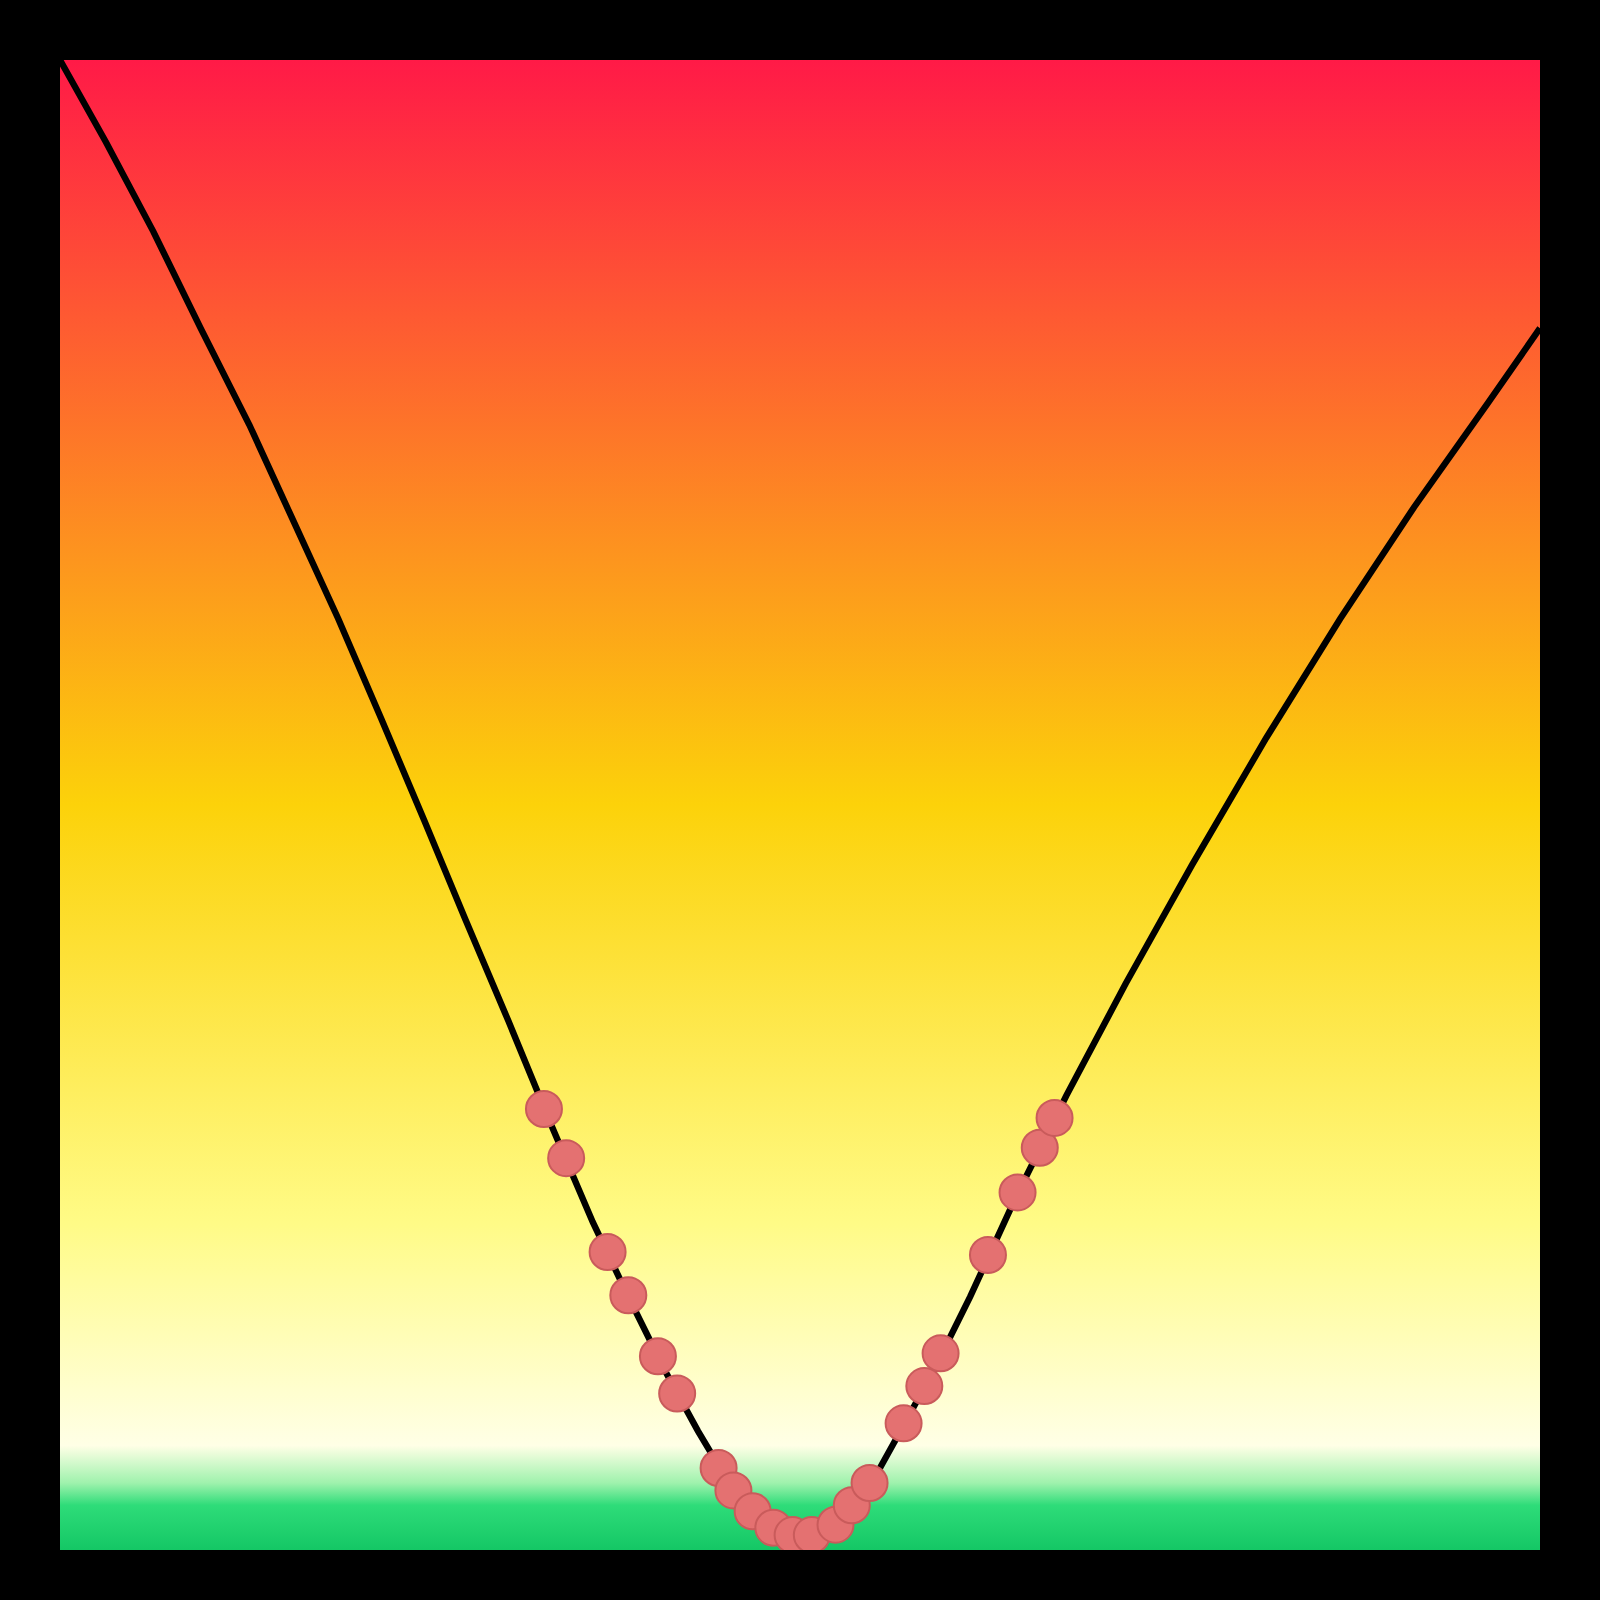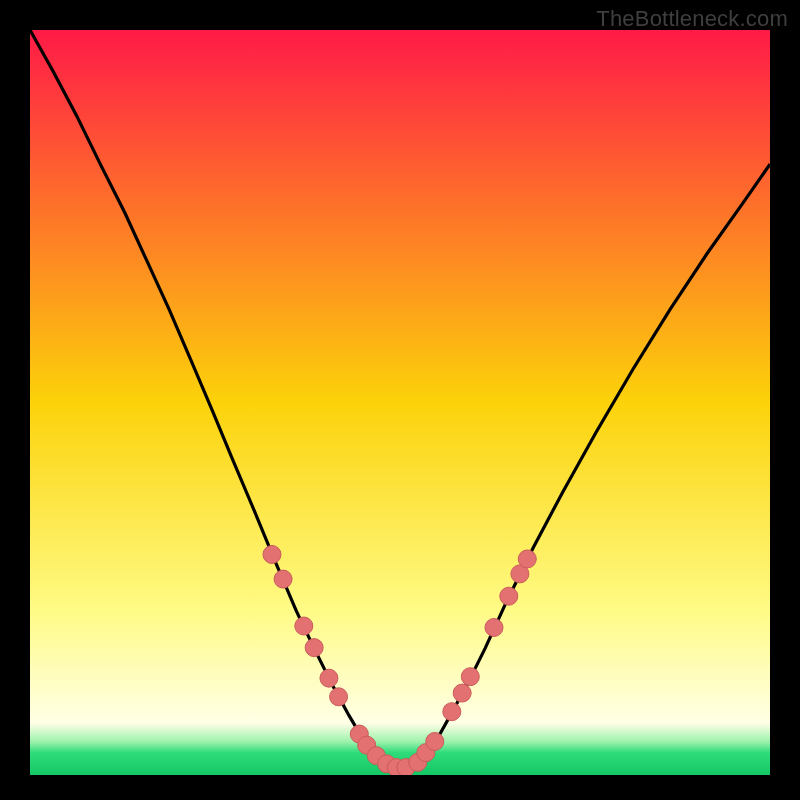--- a/index.html
+++ b/index.html
@@ -78,14 +78,13 @@
           <circle cx="462.16" cy="693.05" r="9" fill="#e47171" stroke="#c95b5b" stroke-width="1"></circle>
           <circle cx="470.30" cy="676.66" r="9" fill="#e47171" stroke="#c95b5b" stroke-width="1"></circle>
           <circle cx="493.98" cy="627.49" r="9" fill="#e47171" stroke="#c95b5b" stroke-width="1"></circle>
           <circle cx="508.78" cy="596.20" r="9" fill="#e47171" stroke="#c95b5b" stroke-width="1"></circle>
           <circle cx="519.88" cy="573.85" r="9" fill="#e47171" stroke="#c95b5b" stroke-width="1"></circle>
           <circle cx="527.28" cy="558.95" r="9" fill="#e47171" stroke="#c95b5b" stroke-width="1"></circle>
         </g>
     </g>
   </svg>
 
-  <div class="watermark">TheBottleneck.com</div>
 </div>
 
 </body></html>

